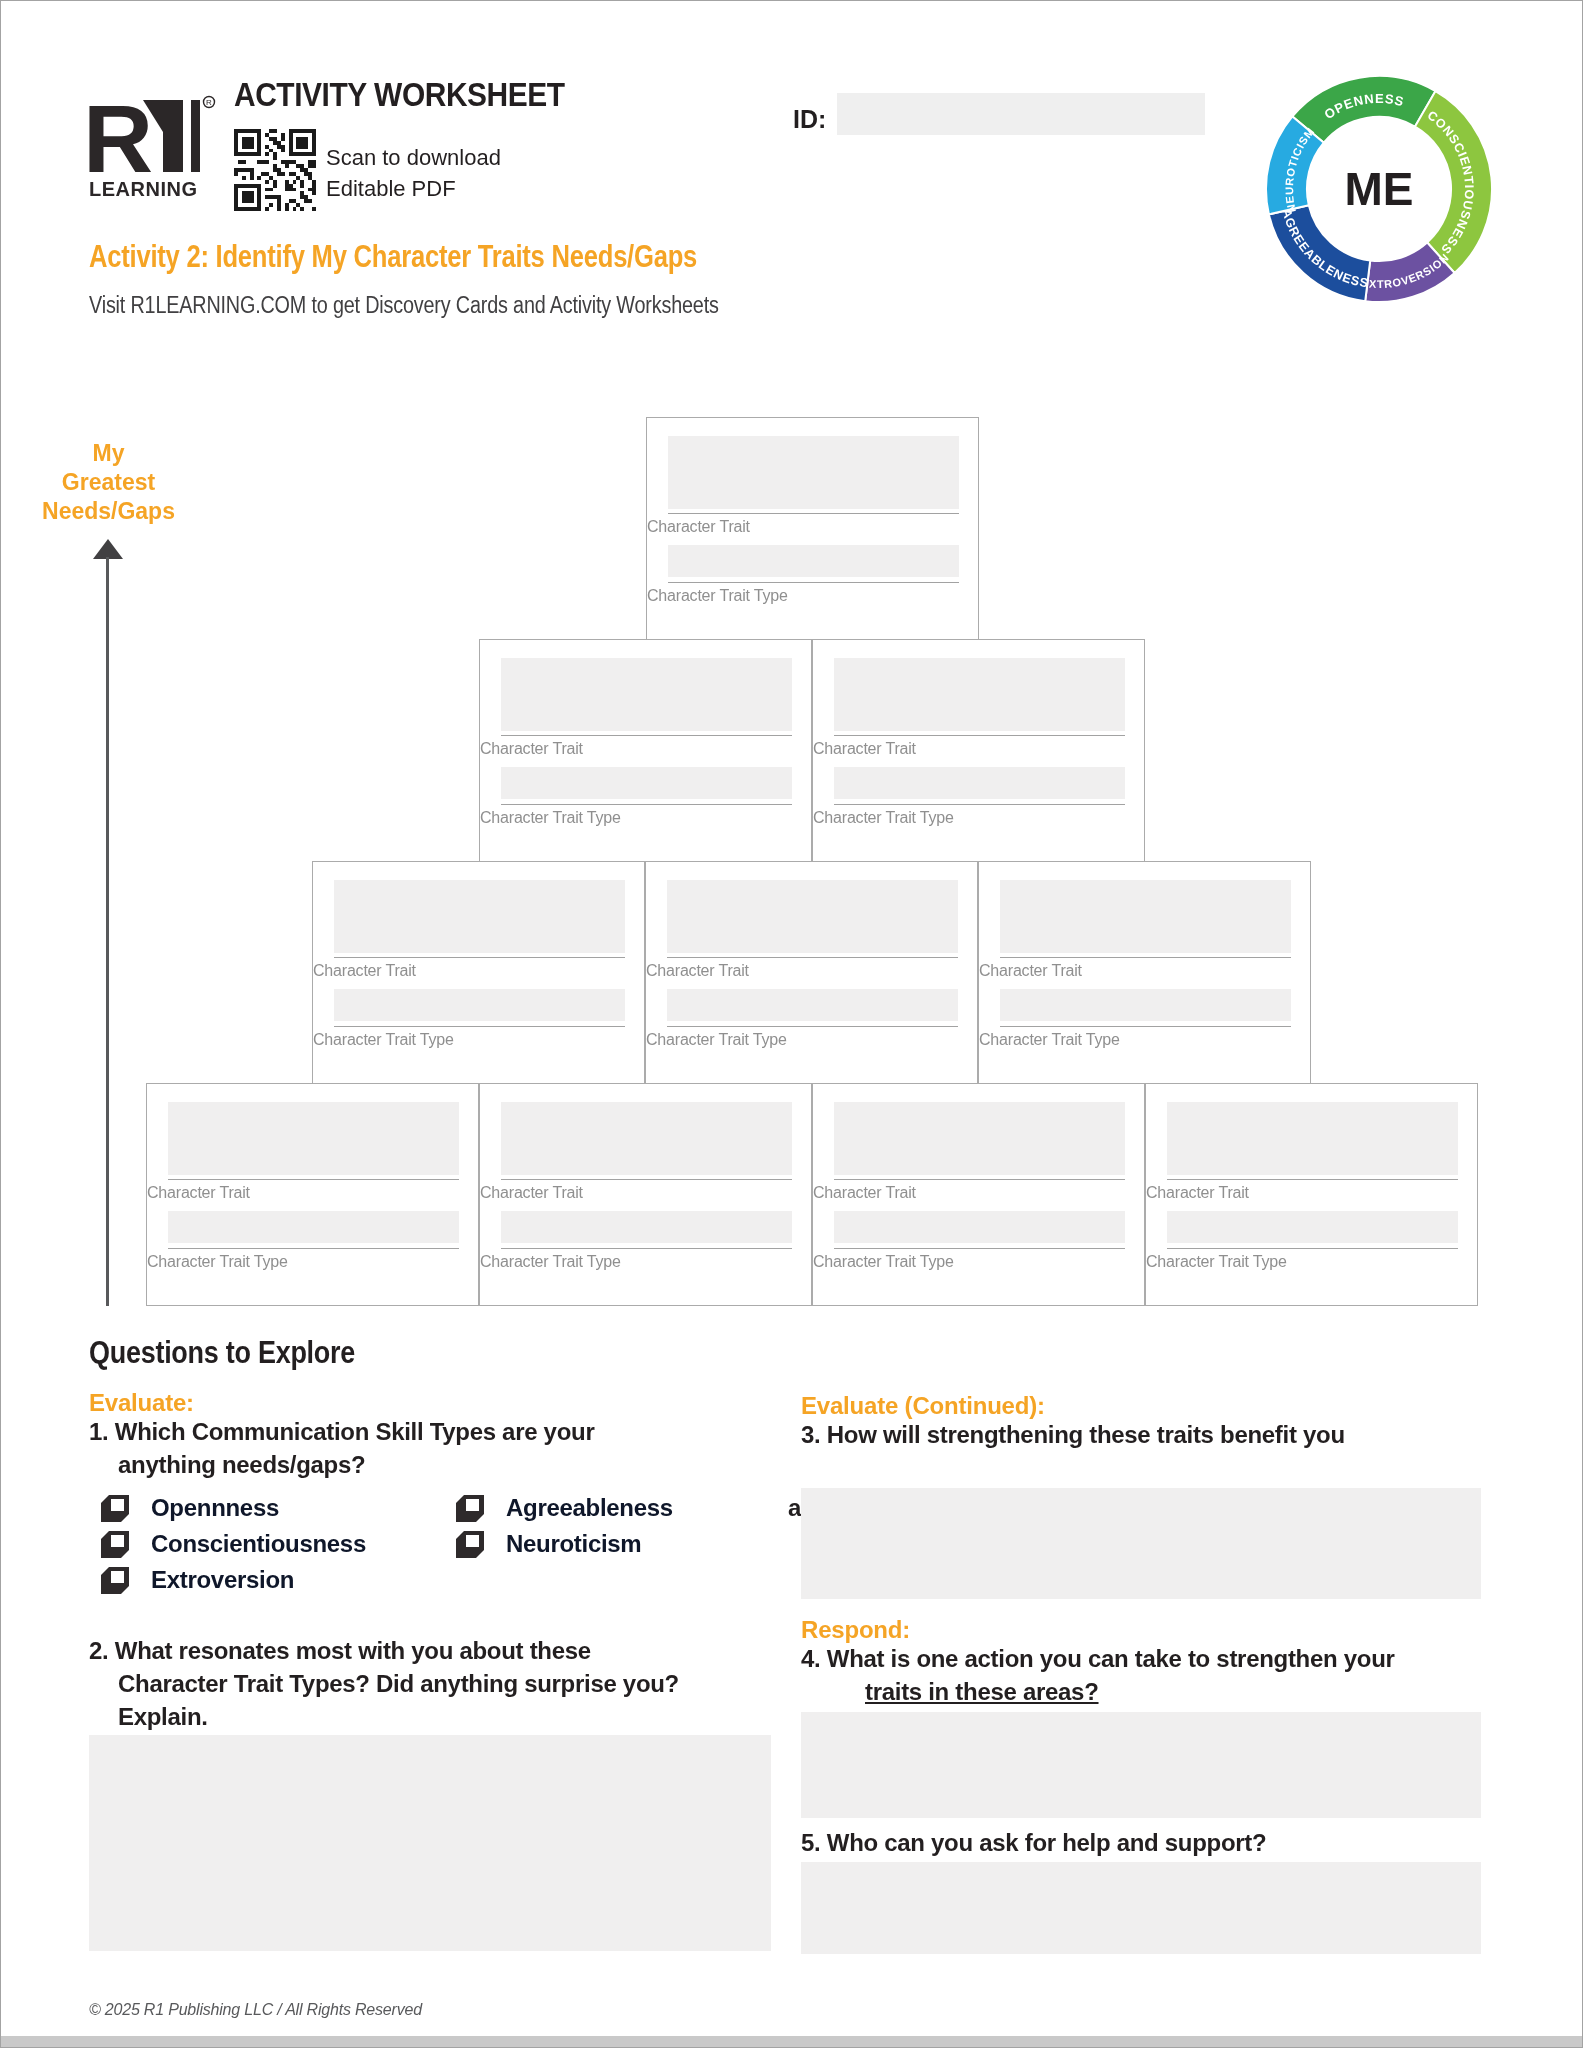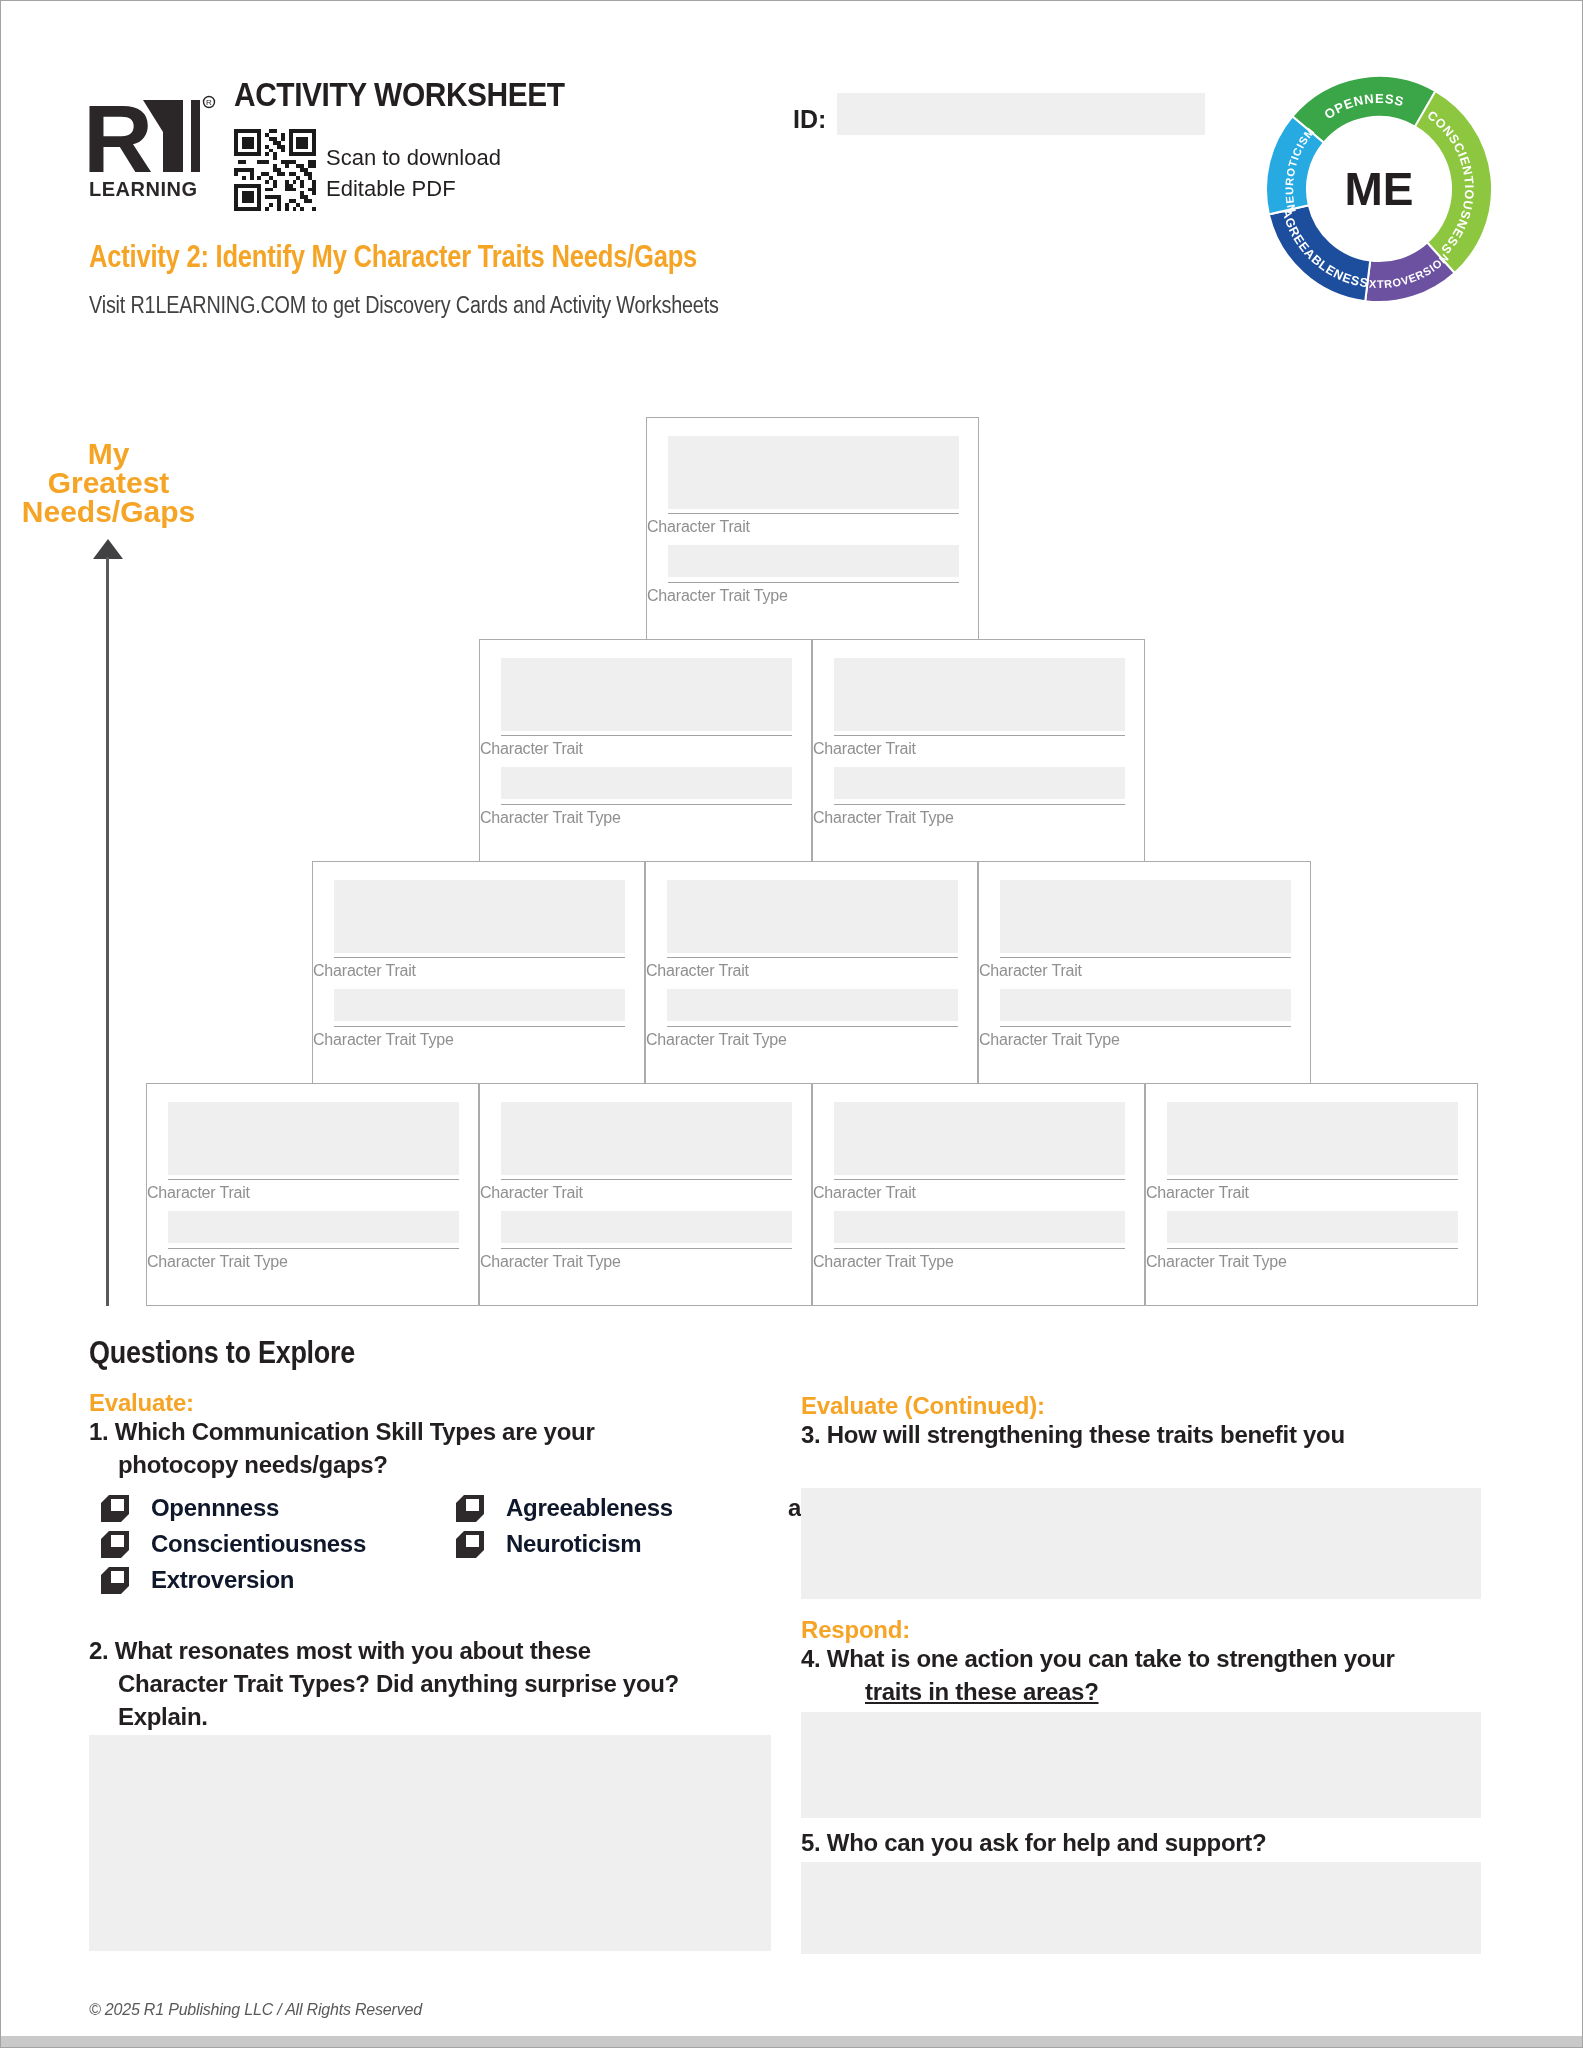--- a/index.html
+++ b/index.html
@@ -23,21 +23,21 @@
   
   .trait-card{position:absolute;width:333px;height:223px;background:#ffffff;border:1px solid #ababab;}
   .card-input{position:absolute;left:21px;width:291px;background:#f0efef;}
   .card-input.big{top:18px;height:73px;}
   .card-input.small{top:127px;height:32px;}
   .card-line{position:absolute;left:21px;width:291px;height:1px;background:#a2a2a2;}
   .card-line.l1{top:95px;} .card-line.l2{top:164px;}
   .card-label{position:absolute;left:0;width:100%;text-align:left;font-size:16px;color:#8f8f8f;letter-spacing:-0.2px;}
   .card-label.t1{top:100px;} .card-label.t2{top:169px;}
 
-  .axis-label{left:20px;top:438px;width:175px;text-align:center;font-size:30px;font-weight:700;color:#f5a425;line-height:29px;}
+  .axis-label{left:20px;top:438px;width:175px;text-align:center;font-size:23px;font-weight:700;color:#f5a425;line-height:29px;}
   .axis-arrow-head{left:92px;top:538px;width:0;height:0;border-left:15px solid transparent;border-right:15px solid transparent;border-bottom:20px solid #414042;}
   .axis-arrow-line{left:105px;top:556px;width:3px;height:749px;background:#58595b;}
 
   
   .q-heading{left:88px;top:1334px;font-size:31px;font-weight:800;color:#231f20;letter-spacing:-0.3px;transform:scaleX(.87);transform-origin:0 0;white-space:nowrap;}
   .sec-label{font-size:24px;font-weight:700;color:#f5a425;letter-spacing:-0.2px;white-space:nowrap;}
   .q-line{position:absolute;font-size:24px;font-weight:600;color:#231f20;letter-spacing:-0.3px;white-space:nowrap;}
   .answer-area{position:absolute;background:#f0efef;}
   .check-box{position:absolute;width:29px;height:28px;}
   .check-label{position:absolute;font-size:24px;font-weight:600;color:#0f172a;letter-spacing:-0.3px;white-space:nowrap;}
@@ -297,21 +297,21 @@
       </div>
     </div>
 
   <div class="abs q-heading">Questions to Explore</div>
   <div class="abs sec-label" style="left:88px;top:1388px;">Evaluate:</div>
   <div class="abs sec-label" style="left:800px;top:1391px;">Evaluate (Continued):</div>
   <div class="abs sec-label" style="left:800px;top:1615px;">Respond:</div>
 
   <div id="question-lines">
       <div class="q-line" style="left: 88px; top: 1417px;">1. Which Communication Skill Types are your</div>
-      <div class="q-line" style="left: 117px; top: 1450px;">photocopy needs/gaps?</div>
+      <div class="q-line" style="left: 117px; top: 1450px;">anything needs/gaps?</div>
       <div class="q-line" style="left: 88px; top: 1636px;">2. What resonates most with you about these</div>
       <div class="q-line" style="left: 117px; top: 1669px;">Character Trait Types? Did anything surprise you?</div>
       <div class="q-line" style="left: 117px; top: 1702px;">Explain.</div>
       <div class="q-line" style="left: 800px; top: 1420px;">3. How will strengthening these traits benefit you</div>
       <div class="q-line" style="left: 787px; top: 1453px; margin-top: 40px;">and others?</div>
       <div class="q-line" style="left: 800px; top: 1644px;">4. What is one action you can take to strengthen your</div>
       <div class="q-line" style="left: 864px; top: 1677px; text-decoration: underline;">traits in these areas?</div>
       <div class="q-line" style="left: 800px; top: 1828px;">5. Who can you ask for help and support?</div>
     </div>
   <div id="checkboxes">

